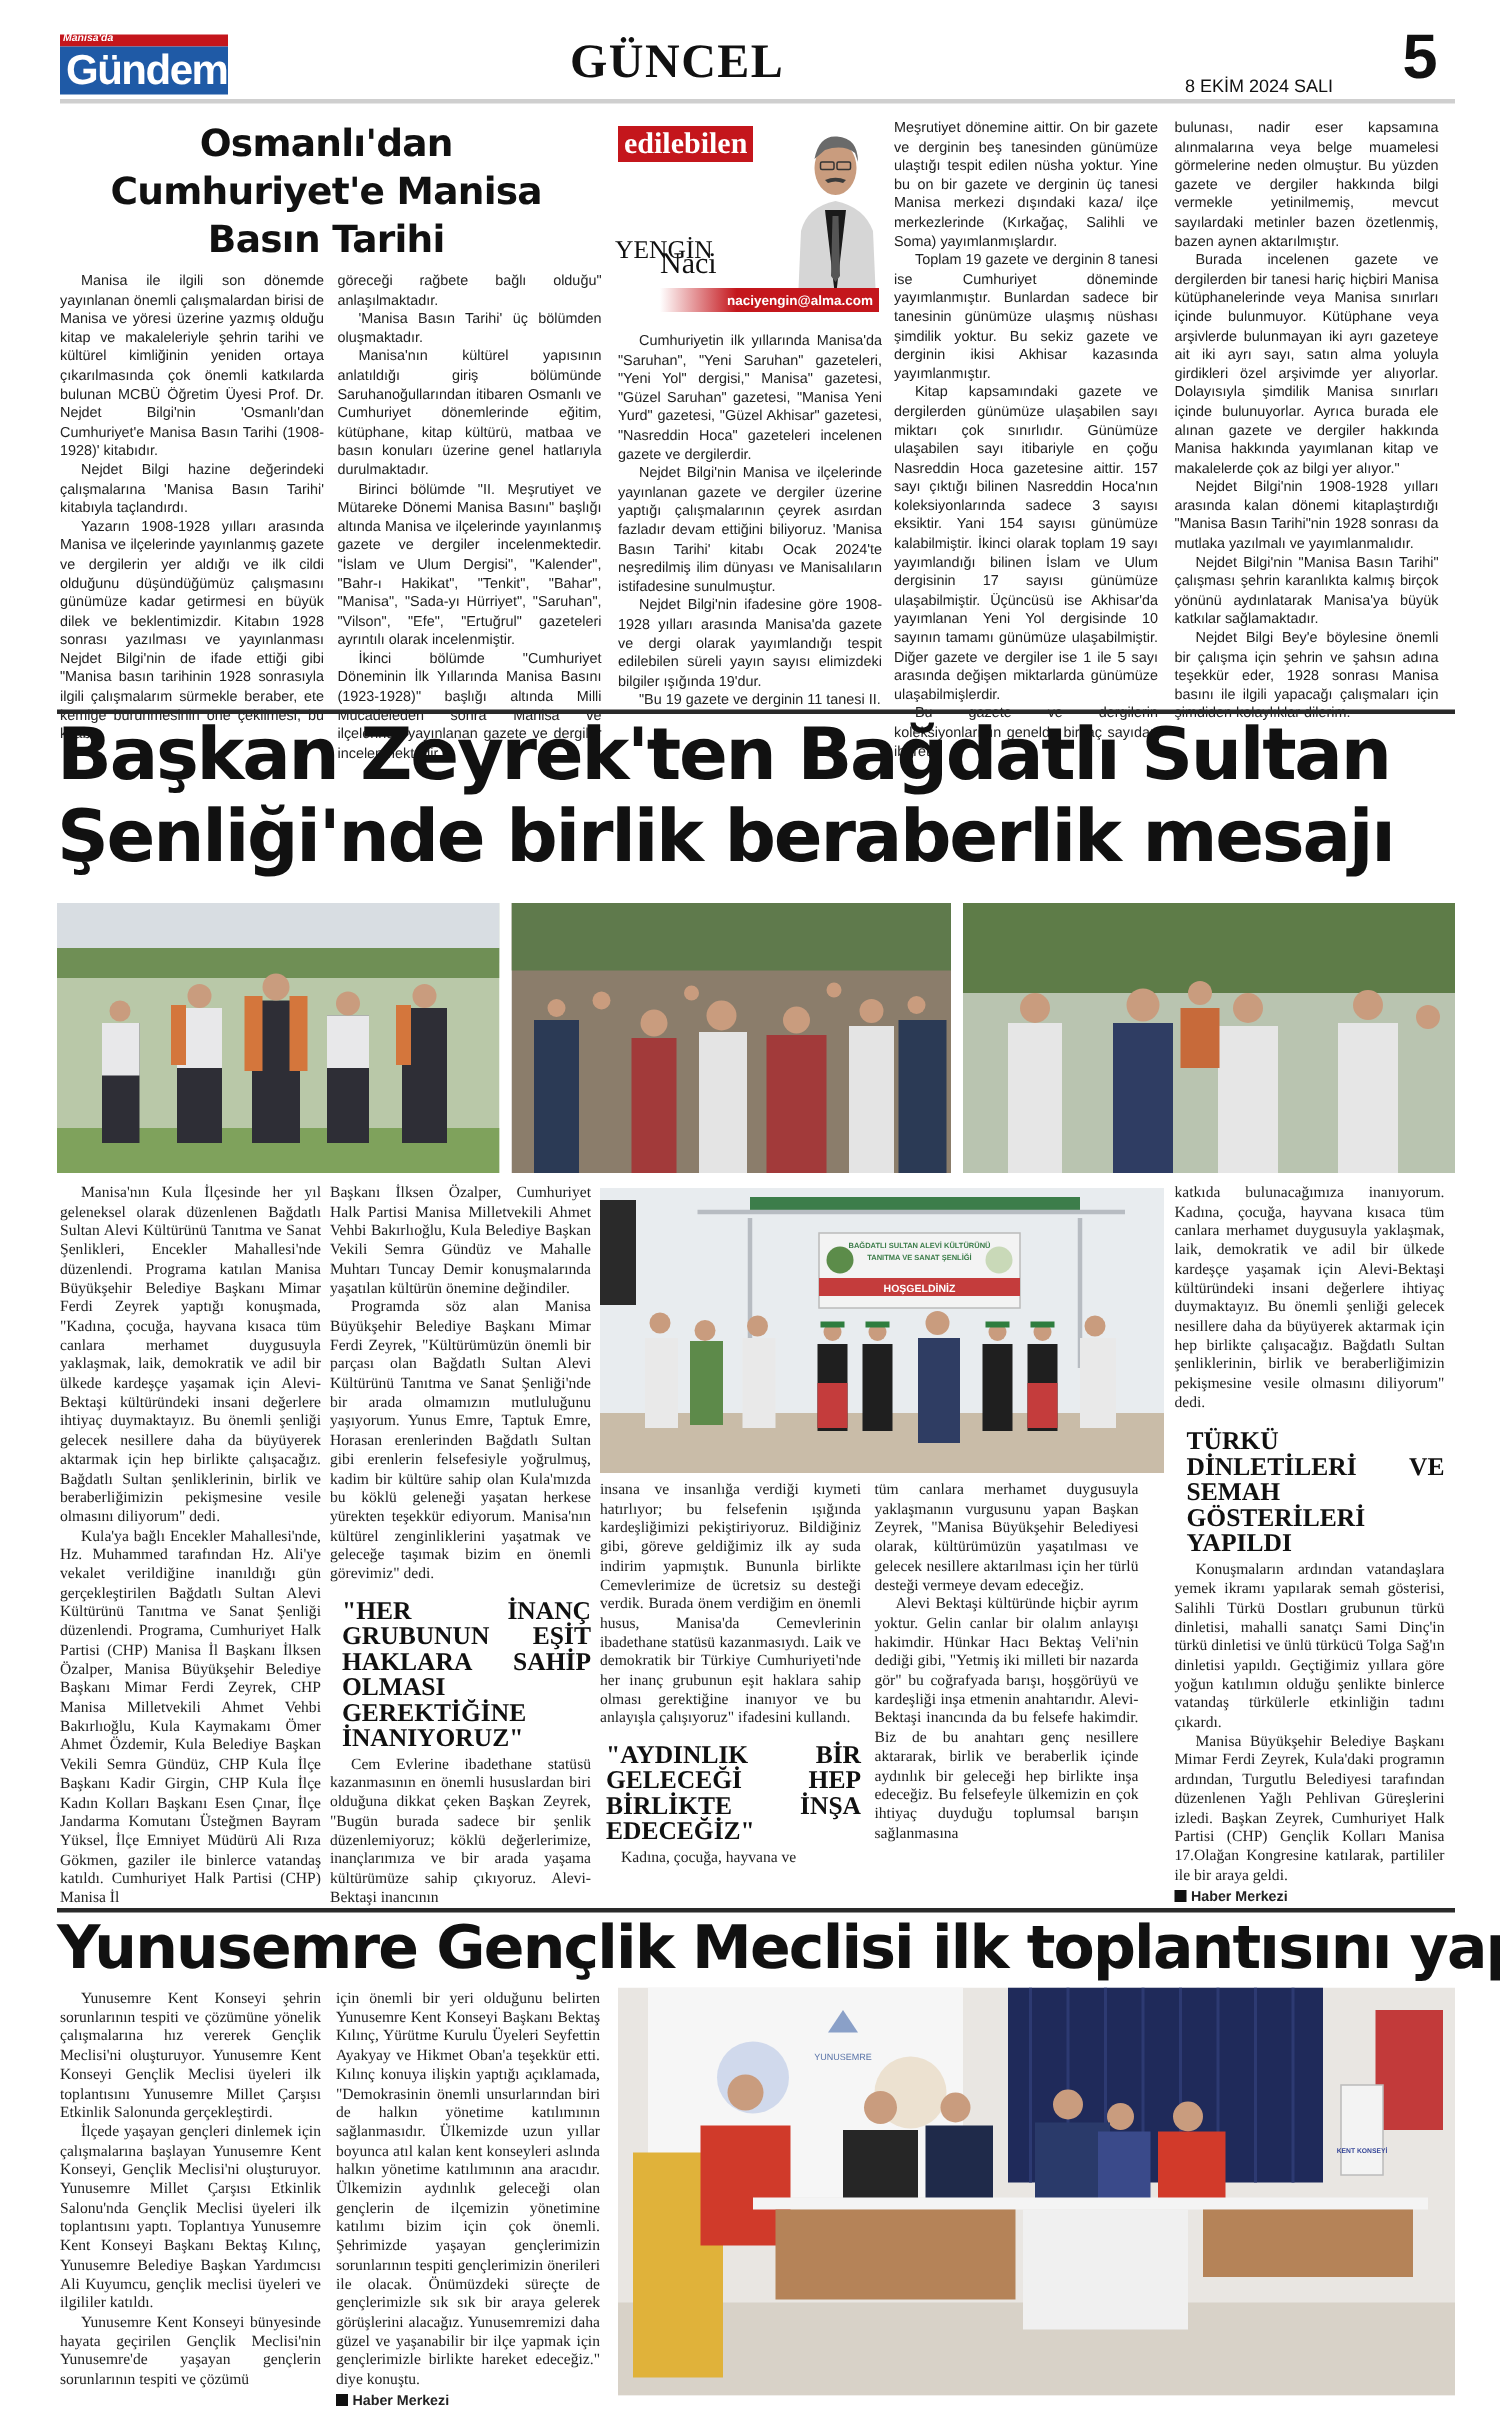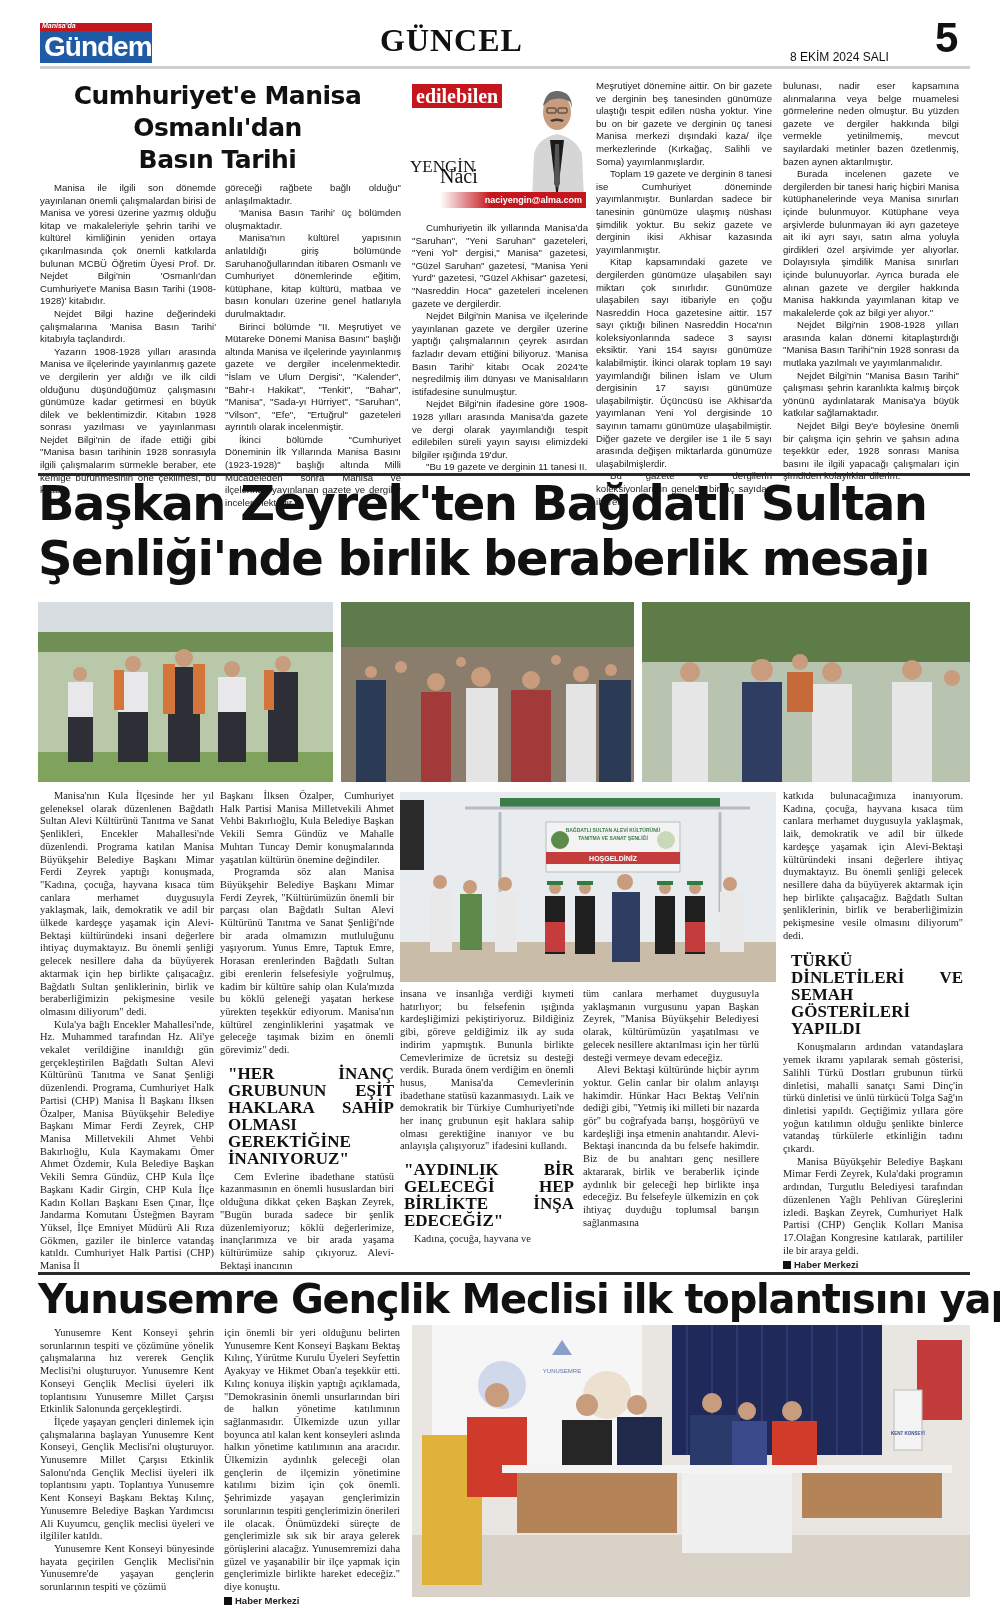--- a/index.html
+++ b/index.html
@@ -51,22 +51,22 @@
       <span class="tag">Manisa'da</span>
     </div>
   <div class="blue">Gündem</div>
 </div>
 <div class="abs section-title">GÜNCEL</div>
 <div class="abs date">8 EKİM 2024 SALI</div>
 <div class="abs page-num">5</div>
 <div class="abs mast-rule"></div>
 
 <div class="abs s1-headline">
+  <div>Osmanlı'dan</div>
   <div>Cumhuriyet'e Manisa</div>
-  <div>Osmanlı'dan</div>
   <div>Basın Tarihi</div>
 </div>
 
 <div class="abs col" style="left:40px; top:182px; width:176px;">
   <p>Manisa ile ilgili son dönemde yayınlanan önemli çalışmalardan birisi de Manisa ve yöresi üzerine yazmış olduğu kitap ve makaleleriyle şehrin tarihi ve kültürel kimliğinin yeniden ortaya çıkarılmasında çok önemli katkılarda bulunan MCBÜ Öğretim Üyesi Prof. Dr. Nejdet Bilgi'nin 'Osmanlı'dan Cumhuriyet'e Manisa Basın Tarihi (1908-1928)' kitabıdır.</p>
   <p>Nejdet Bilgi hazine değerindeki çalışmalarına 'Manisa Basın Tarihi' kitabıyla taçlandırdı.</p>
   <p>Yazarın 1908-1928 yılları arasında Manisa ve ilçelerinde yayınlanmış gazete ve dergilerin yer aldığı ve ilk cildi olduğunu düşündüğümüz çalışmasını günümüze kadar getirmesi en büyük dilek ve beklentimizdir. Kitabın 1928 sonrası yazılması ve yayınlanması Nejdet Bilgi'nin de ifade ettiği gibi "Manisa basın tarihinin 1928 sonrasıyla ilgili çalışmalarım sürmekle beraber, ete kemiğe bürünmesinin öne çekilmesi, bu kitabın</p>
 </div>
 <div class="abs col" style="left:225px; top:182px; width:176px;">
   <p style="text-indent:0">göreceği rağbete bağlı olduğu" anlaşılmaktadır.</p>

